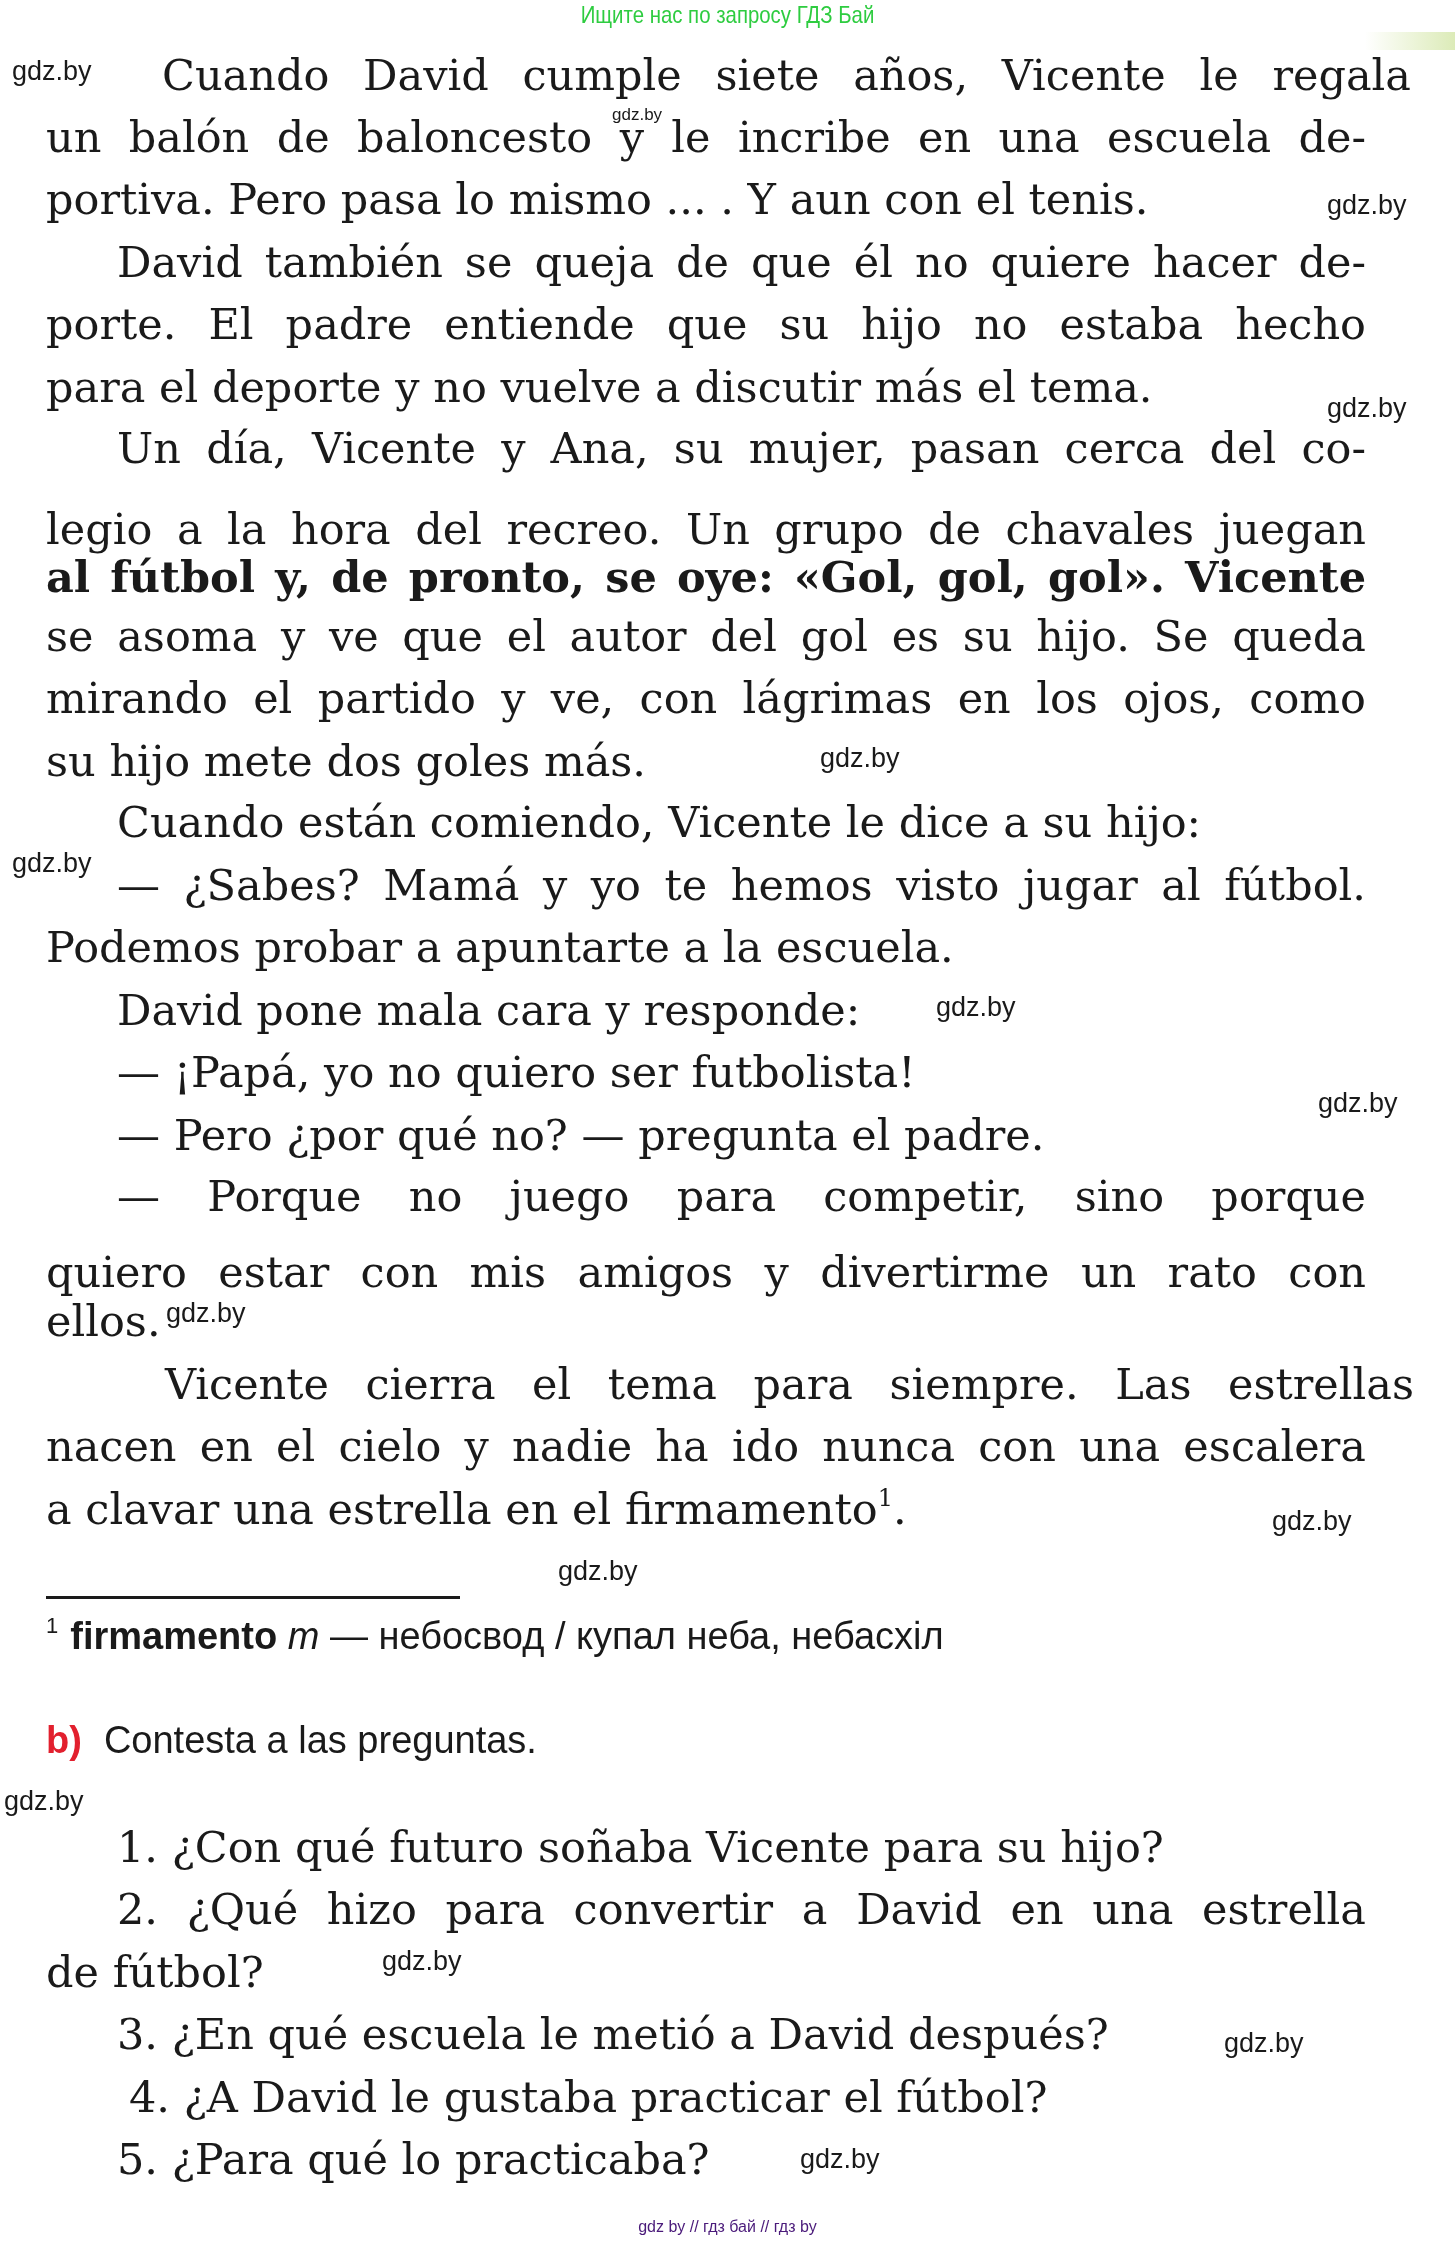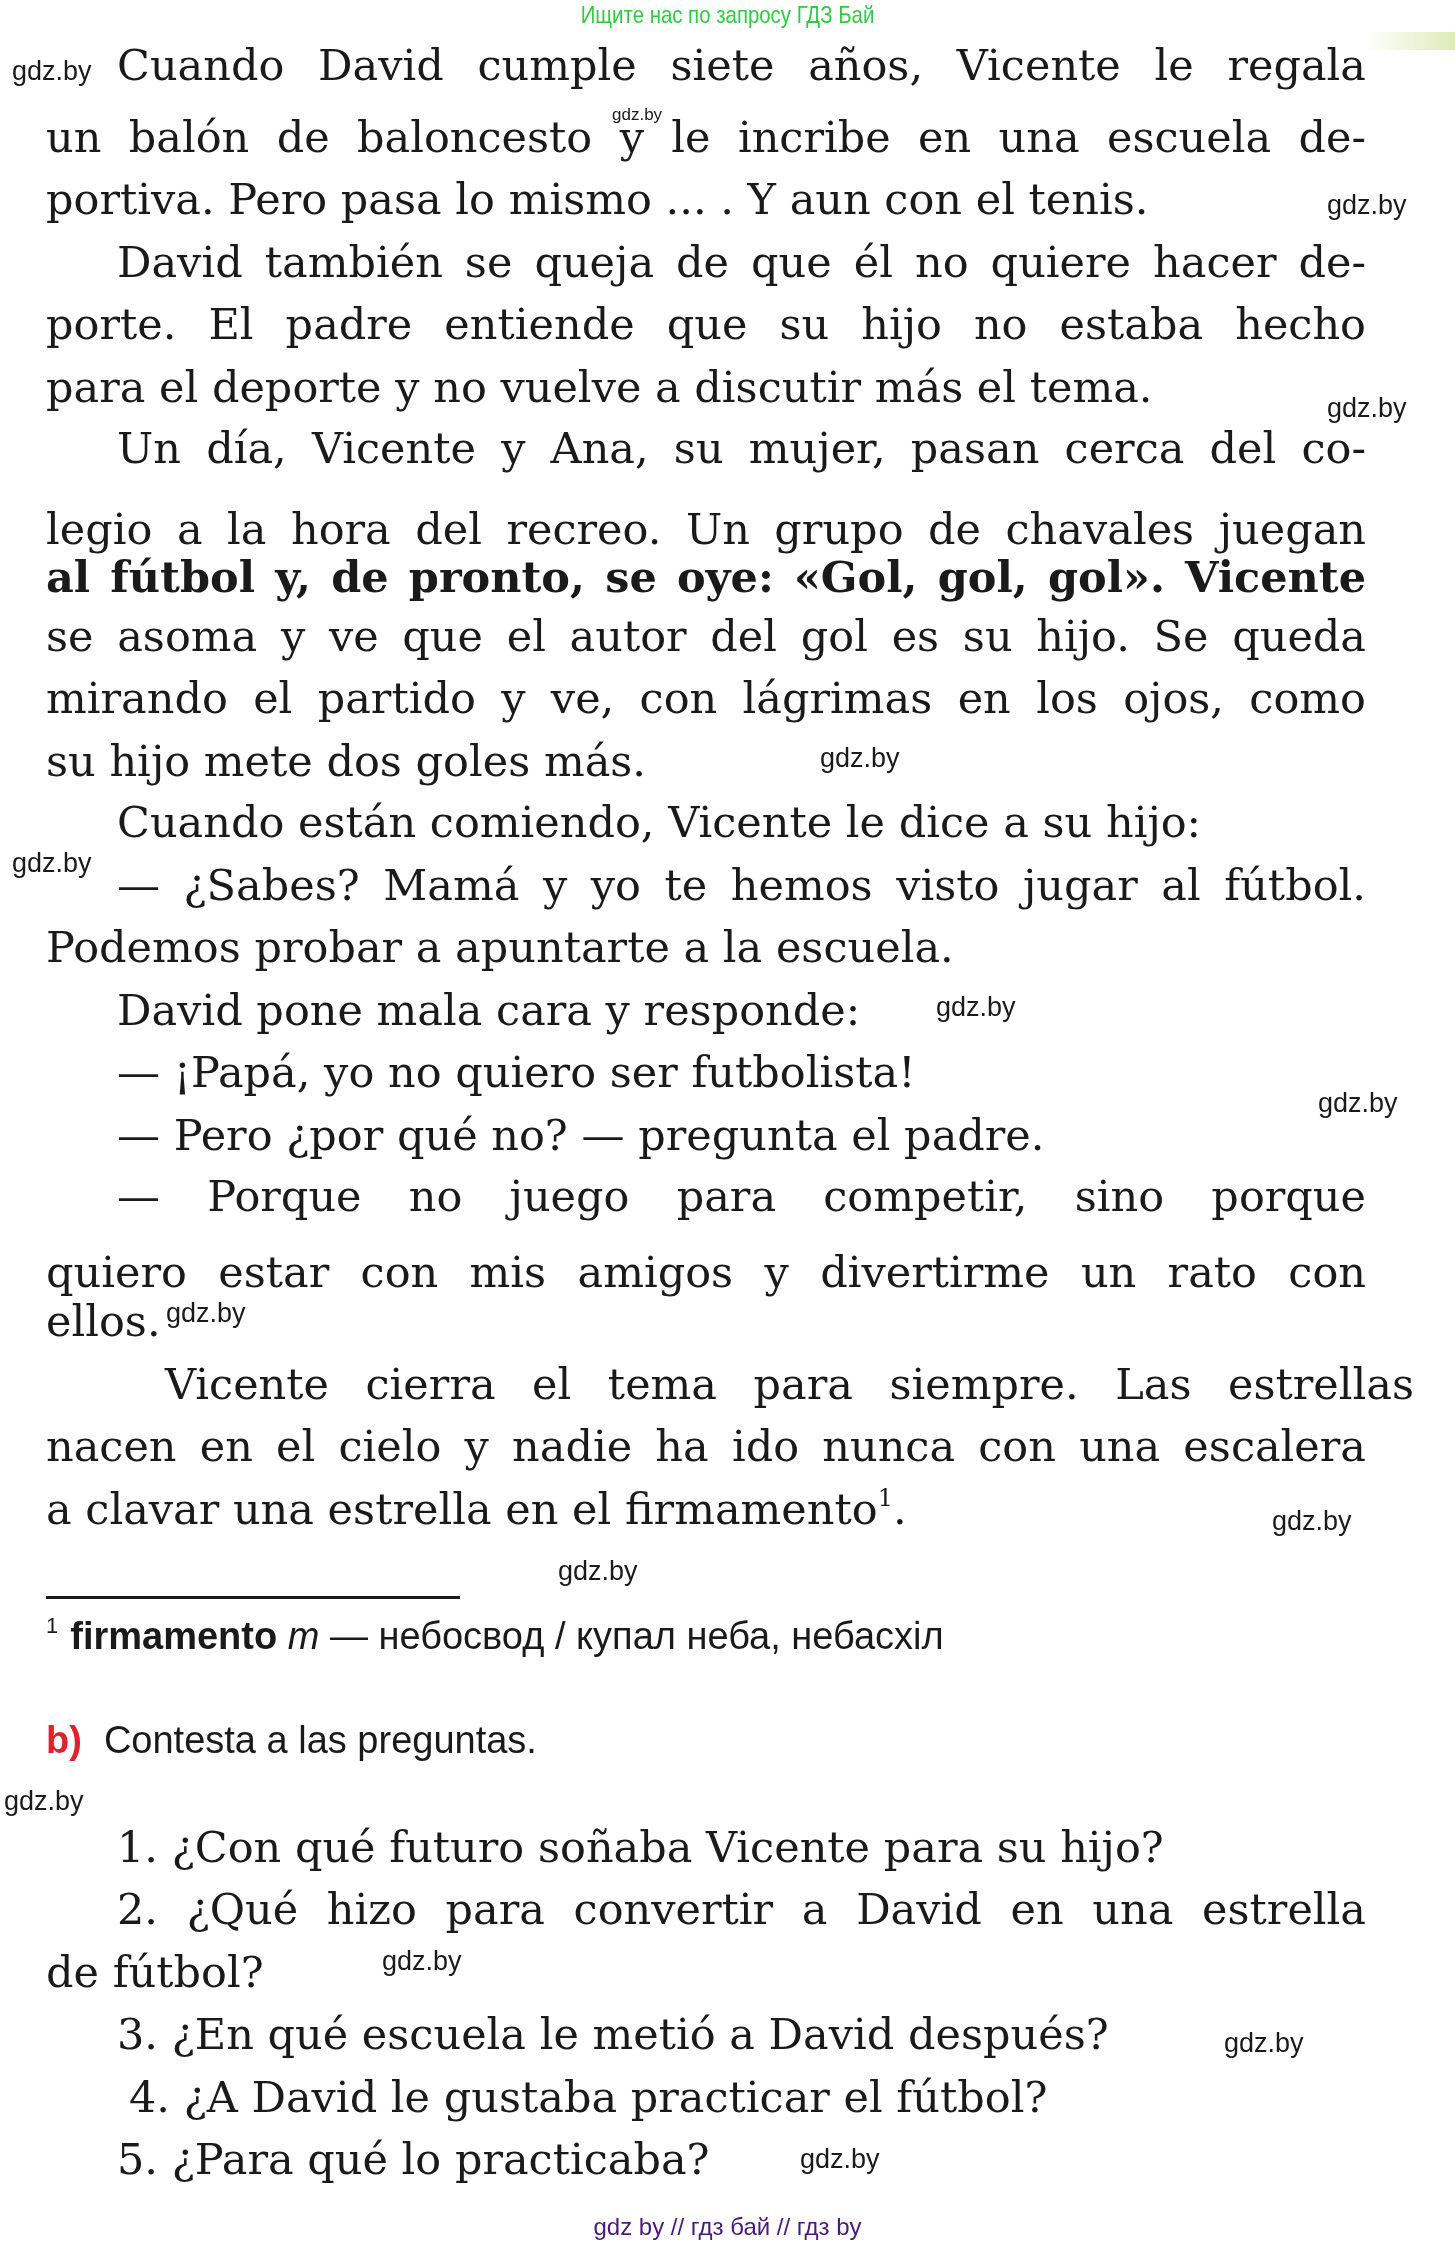--- a/index.html
+++ b/index.html
@@ -41,31 +41,31 @@
   .footnote .num { font-size: 22px; vertical-align: 16px; margin-right: 12px; line-height: 0; }
   .footnote .term { font-weight: bold; }
   .footnote .gender { font-style: italic; }
   .task {
     position: absolute; left: 46px; top: 1718px; white-space: nowrap;
     font-family: "Liberation Sans", sans-serif; font-size: 38px; line-height: 44px; color: #1a1a1a;
   }
   .task .letter { color: #e2202e; font-weight: bold; margin-right: 22px; }
   .bottom-banner {
     position: absolute; left: 0; top: 2212px; width: 1455px; text-align: center;
-    font-family: "Liberation Sans", sans-serif; font-size: 24px; line-height: 30px; color: #4a1a7a;
+    font-family: "Liberation Sans", sans-serif; font-size: 16px; line-height: 30px; color: #4a1a7a;
   }
 </style>
 </head>
 <body>
 
 <div class="top-banner">Ищите нас по запросу ГДЗ Бай</div>
 <div class="corner-gradient"></div>
 
 <div>
-  <div class="line indent justify" style="top:40px;">Cuando David cumple siete años, Vicente le regala</div>
+  <div class="line indent justify" style="top:50px;margin-left:45px;">Cuando David cumple siete años, Vicente le regala</div>
   <div class="line justify" style="top:112px;">un balón de baloncesto y le incribe en una escuela de-</div>
   <div class="line" style="top:174px;">portiva. Pero pasa lo mismo ... . Y aun con el tenis.</div>
   <div class="line indent justify" style="top:237px;">David también se queja de que él no quiere hacer de-</div>
   <div class="line justify" style="top:299px;">porte. El padre entiende que su hijo no estaba hecho</div>
   <div class="line" style="top:362px;">para el deporte y no vuelve a discutir más el tema.</div>
   <div class="line indent justify" style="top:423px;">Un día, Vicente y Ana, su mujer, pasan cerca del co-</div>
   <div class="line justify" style="top:504px;">legio a la hora del recreo. Un grupo de chavales juegan</div>
   <div class="line justify" style="top:552px;font-weight:bold;">al fútbol y, de pronto, se oye: «Gol, gol, gol». Vicente</div>
   <div class="line justify" style="top:611px;">se asoma y ve que el autor del gol es su hijo. Se queda</div>
   <div class="line justify" style="top:673px;">mirando el partido y ve, con lágrimas en los ojos, como</div>

